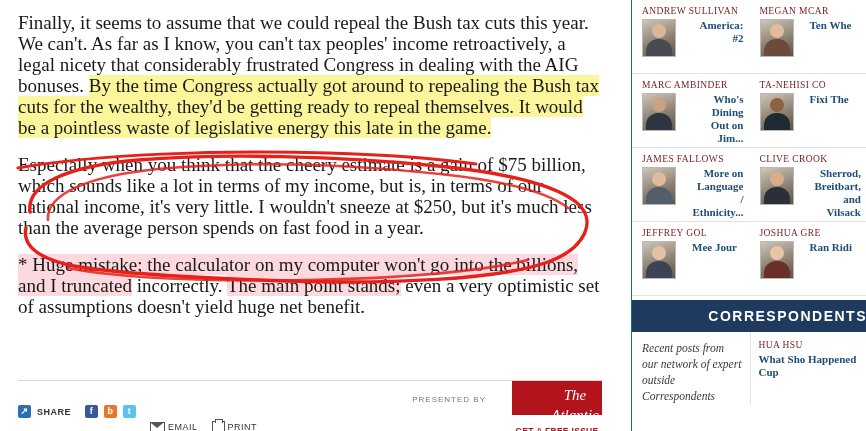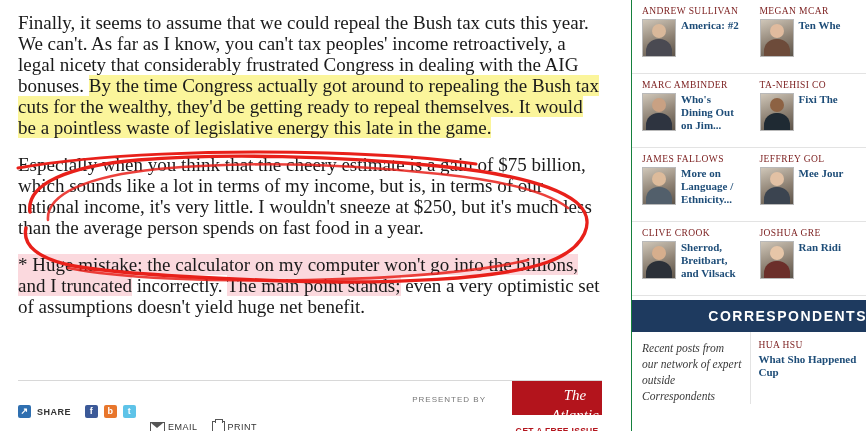--- a/index.html
+++ b/index.html
@@ -195,21 +195,22 @@
     font-family: "Liberation Serif", serif;
     font-size: 9.5px;
     letter-spacing: .4px;
     color: #7a1c1c;
     text-transform: uppercase;
     margin-bottom: 3px;
     white-space: nowrap;
   }
   .voice-body {
     display: flex;
-    gap: 5px;
+    gap: 16px;
+    text-align: right;
   }
   .avatar {
     width: 32px;
     height: 36px;
     flex: 0 0 32px;
     border: 1px solid #b9b9b9;
     background: linear-gradient(160deg,#cfc6b8 0%,#8e8274 55%,#5d544a 100%);
     position: relative;
     overflow: hidden;
   }
@@ -364,32 +365,32 @@
 
       <div class="voice">
         <div class="voice-name">JAMES FALLOWS</div>
         <div class="voice-body">
           <div class="avatar av-5"></div>
           <div class="voice-title">More on Language / Ethnicity...</div>
         </div>
       </div>
 
       <div class="voice">
+        <div class="voice-name">CLIVE CROOK</div>
+        <div class="voice-body">
+          <div class="avatar av-7"></div>
+          <div class="voice-title">Sherrod, Breitbart, and Vilsack</div>
+        </div>
+      </div>
+
+      <div class="voice">
         <div class="voice-name">JEFFREY GOL</div>
         <div class="voice-body">
           <div class="avatar av-6"></div>
           <div class="voice-title">Mee Jour</div>
-        </div>
-      </div>
-
-      <div class="voice">
-        <div class="voice-name">CLIVE CROOK</div>
-        <div class="voice-body">
-          <div class="avatar av-7"></div>
-          <div class="voice-title">Sherrod, Breitbart, and Vilsack</div>
         </div>
       </div>
 
       <div class="voice">
         <div class="voice-name">JOSHUA GRE</div>
         <div class="voice-body">
           <div class="avatar av-8"></div>
           <div class="voice-title">Ran Ridi</div>
         </div>
       </div>

